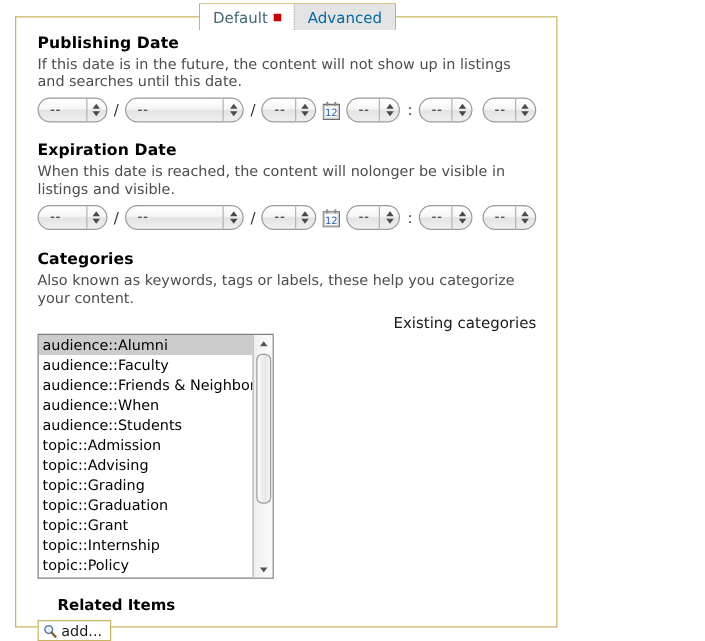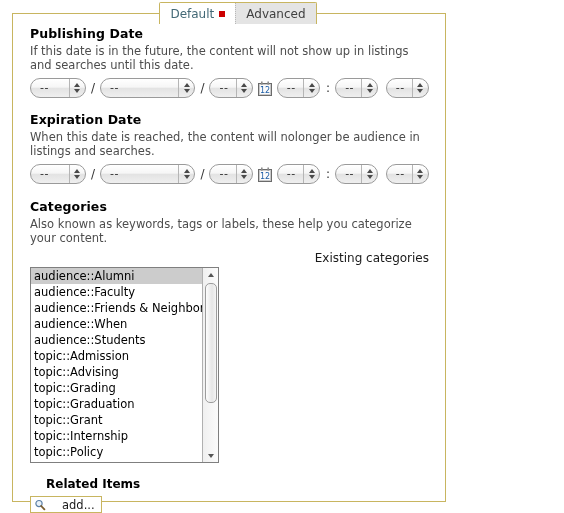--- a/index.html
+++ b/index.html
@@ -49,21 +49,21 @@
     background: #ffffff;
     white-space: nowrap;
     line-height: 1;
     cursor: pointer;
   }
   .tab + .tab {
     border-left: 1px dotted #b8b8b8;
   }
   .tab.active {
     background: #e4e4e4;
-    color: #404040;
+    color: #0369a1;
   }
   .tab-dot {
     display: inline-block;
     width: 6px;
     height: 6px;
     background: #cc0000;
     flex: 0 0 auto;
   }
 
   
@@ -242,21 +242,21 @@
   
   .related-label {
     font-weight: bold;
     font-size: 12px;
     margin: 14px 0 5px 24px;
   }
   .add-btn {
     margin-left: 8px;
     display: inline-flex;
     align-items: center;
-    gap: 16px;
+    gap: 3px;
     height: 17px;
     padding: 0 6px 0 3px;
     box-sizing: border-box;
     border: 1px solid #c8b560;
     background: #ffffff;
     font-size: 11.5px;
     color: #1a1a1a;
     cursor: pointer;
   }
   .mag-icon { width: 12px; height: 12px; flex: 0 0 auto; display:block; }
@@ -348,21 +348,21 @@
             <span class="tri-up"></span>
               <span class="tri-dn"></span>
           </span>
         </span>
 
       </div>
     </div>
 
     <div class="group" style="margin-top:14px">
       <div class="field-label">Expiration Date</div>
-      <div class="field-help">When this date is reached, the content will nolonger be audience in listings and searches.</div>
+      <div class="field-help">When this date is reached, the content will nolonger be visible in listings and visible.</div>
       <div class="row">
 
         <span class="sel w-month">
           <span class="sel-val">--</span>
           <span class="sel-arrows">
             <span class="tri-up"></span>
               <span class="tri-dn"></span>
           </span>
         </span>
 

